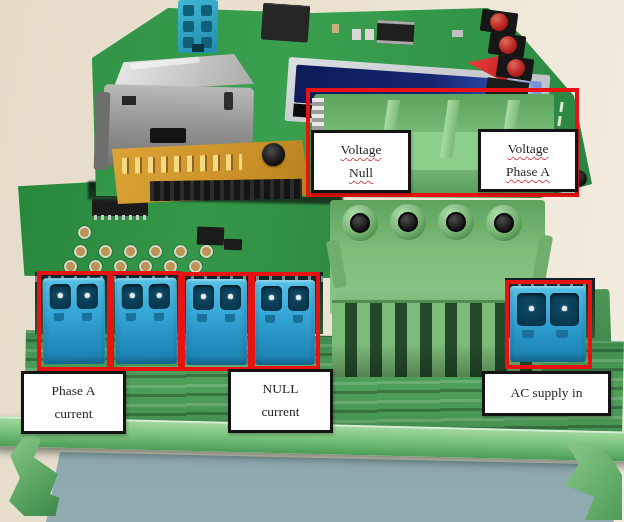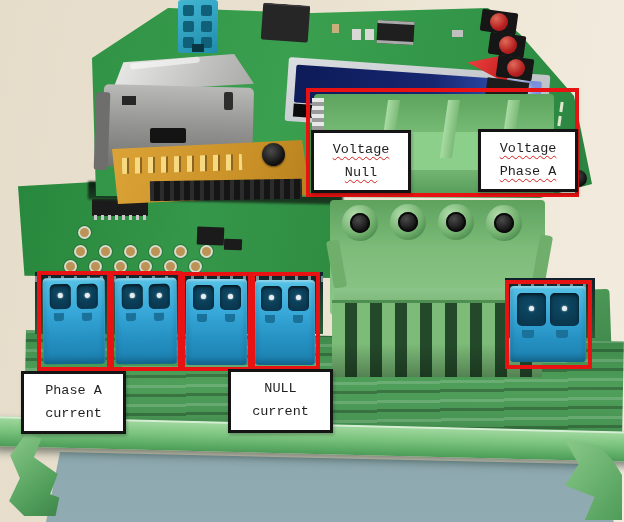--- a/index.html
+++ b/index.html
@@ -1,18 +1,18 @@
 <!DOCTYPE html>
 <html><head>
 <meta charset="utf-8">
 <style>
   html,body{margin:0;padding:0;background:#d8d2c6;}
   .scene{position:relative;width:624px;height:522px;overflow:hidden;
     background:linear-gradient(100deg,#e6dcca 0%,#eae1d0 45%,#f0e9da 75%,#f2ecdf 100%);
-    font-family:Liberation Mono, monospace;}
+    font-family:Liberation Serif, serif;}
   
   .table{position:absolute;inset:0;
     clip-path:polygon(46px 522px,60px 452px,590px 464px,614px 522px);
     background:linear-gradient(180deg,#72909a 0%,#87a3aa 60%,#90abb1 100%);}
   
   .rail-front{position:absolute;left:26px;top:330px;width:598px;height:106px;
     transform:rotate(1.1deg);transform-origin:left top;
     background:
       repeating-linear-gradient(178deg,rgba(255,255,255,.16) 0 3px,rgba(0,0,0,0) 3px 9px,rgba(0,0,0,.25) 9px 12px,rgba(0,0,0,0) 12px 19px),
       linear-gradient(180deg,#3f8a4b,#4f9f5a 45%,#458f50);}
@@ -286,14 +286,17 @@
     <span class="misspell">Phase A</span>
   </div>
   <div class="label" style="left:21px;top:371px;width:105px;height:63px;">
     <span>Phase A</span>
     <span>current</span>
   </div>
   <div class="label" style="left:228px;top:369px;width:105px;height:64px;">
     <span>NULL</span>
     <span>current</span>
   </div>
+  <div class="label" style="left:482px;top:371px;width:129px;height:45px;">
+    <span>AC supply in</span>
+  </div>
 
 </div>
 
 </body></html>

